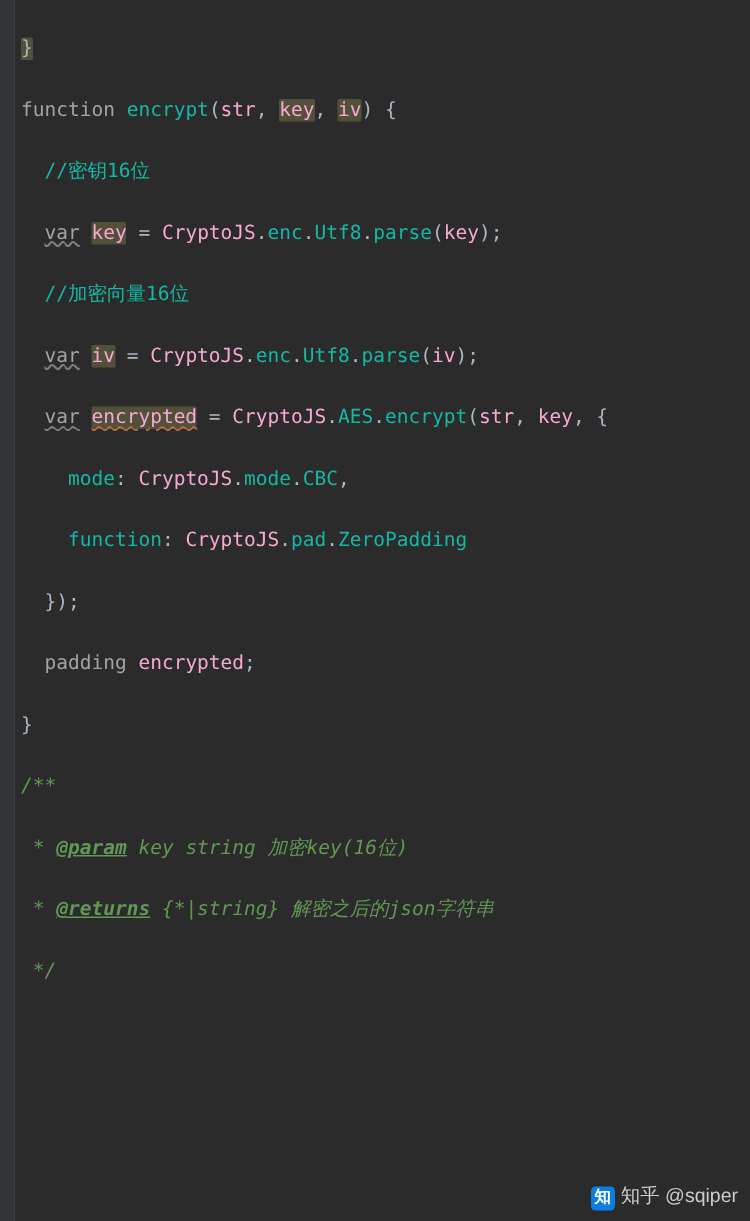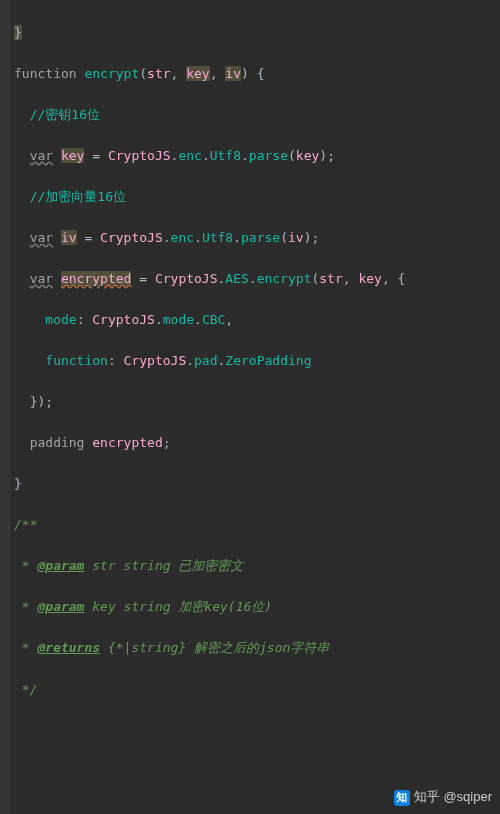--- a/index.html
+++ b/index.html
@@ -67,21 +67,20 @@
 <span class="line">  <span class="kw wavy">var</span> <span class="ident hl">key</span><span class="punct"> = </span><span class="ident">CryptoJS</span><span class="punct">.</span><span class="prop">enc</span><span class="punct">.</span><span class="prop">Utf8</span><span class="punct">.</span><span class="fn">parse</span><span class="punct">(</span><span class="ident">key</span><span class="punct">)</span><span class="punct">;</span></span>
 <span class="line">  <span class="comment">//加密向量16位</span></span>
 <span class="line">  <span class="kw wavy">var</span> <span class="ident hl">iv</span><span class="punct"> = </span><span class="ident">CryptoJS</span><span class="punct">.</span><span class="prop">enc</span><span class="punct">.</span><span class="prop">Utf8</span><span class="punct">.</span><span class="fn">parse</span><span class="punct">(</span><span class="ident">iv</span><span class="punct">)</span><span class="punct">;</span></span>
 <span class="line">  <span class="kw wavy">var</span> <span class="ident hl wavy-red">encrypted</span><span class="punct"> = </span><span class="ident">CryptoJS</span><span class="punct">.</span><span class="prop">AES</span><span class="punct">.</span><span class="fn">encrypt</span><span class="punct">(</span><span class="ident">str</span><span class="punct">,</span> <span class="ident">key</span><span class="punct">,</span> <span class="punct">{</span></span>
 <span class="line">    <span class="prop">mode</span><span class="punct">:</span> <span class="ident">CryptoJS</span><span class="punct">.</span><span class="prop">mode</span><span class="punct">.</span><span class="prop">CBC</span><span class="punct">,</span></span>
 <span class="line">    <span class="prop">function</span><span class="punct">:</span> <span class="ident">CryptoJS</span><span class="punct">.</span><span class="prop">pad</span><span class="punct">.</span><span class="prop">ZeroPadding</span></span>
 <span class="line">  <span class="punct">})</span><span class="punct">;</span></span>
 <span class="line">  <span class="kw">padding</span> <span class="ident">encrypted</span><span class="punct">;</span></span>
 <span class="line"><span class="punct">}</span></span>
 <span class="line"><span class="doccomment">/**</span></span>
-<span class="line"><span class="doccomment"> * </span><span class="doctag">@param</span><span class="doccomment"> str string 已加密密文</span></span>
 <span class="line"><span class="doccomment"> * </span><span class="doctag">@param</span><span class="doccomment"> key string 加密key(16位)</span></span>
 <span class="line"><span class="doccomment"> * </span><span class="doctag">@returns</span><span class="doccomment"> {*|string} 解密之后的json字符串</span></span>
 <span class="line"><span class="doccomment"> */</span></span>
 
 
 
 
 
 
 

